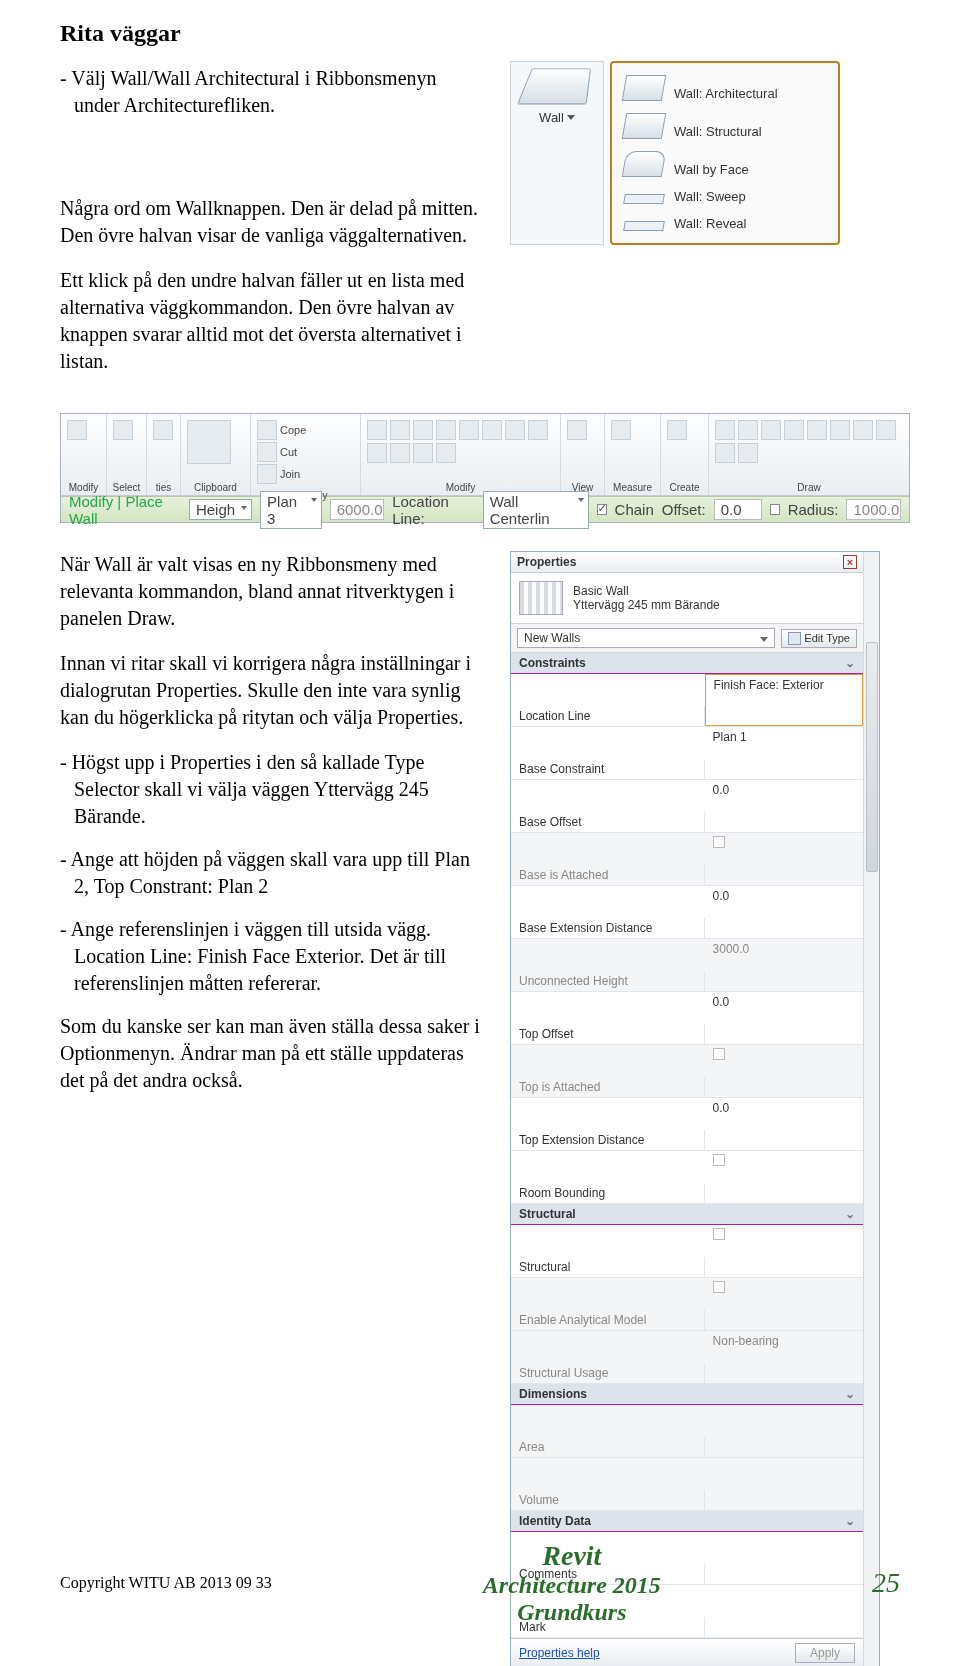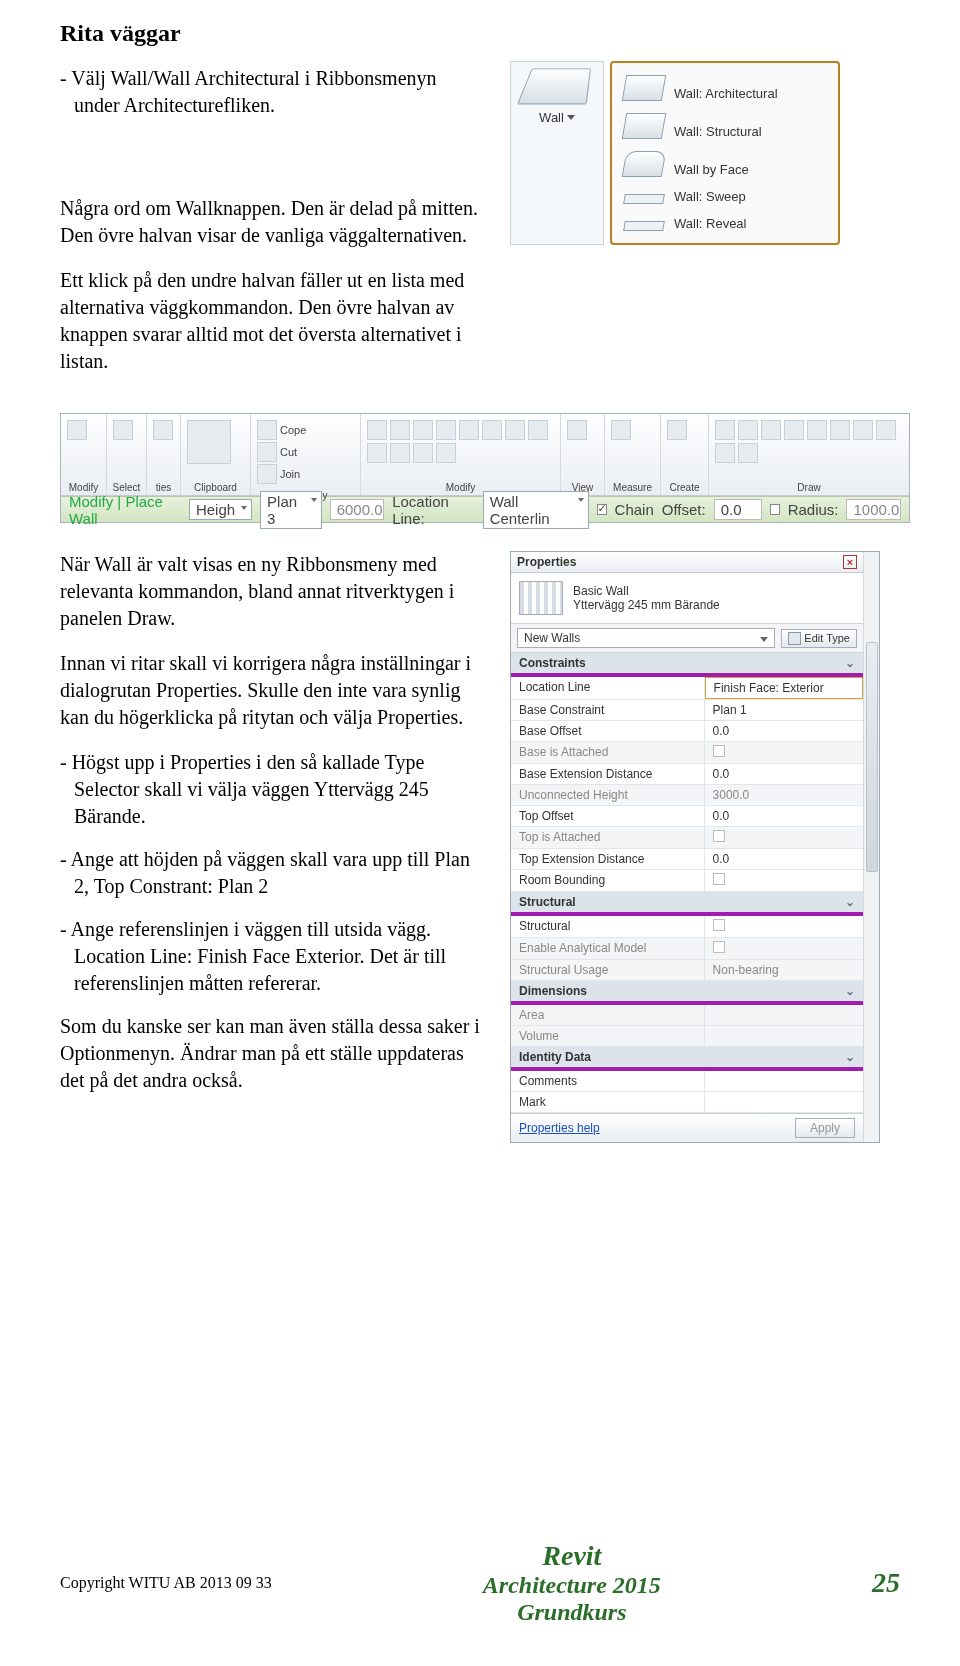--- a/index.html
+++ b/index.html
@@ -123,47 +123,47 @@
   .prop-titlebar .x{width:14px;height:14px;border:1px solid #a33;color:#a33;display:flex;align-items:center;justify-content:center;font-size:11px;line-height:1;}
   .prop-type {
     display:flex;align-items:center;gap:10px;padding:8px;border-bottom:1px solid #d0d5da;background:#fff;
   }
   .prop-type .ico{width:44px;height:34px;background:repeating-linear-gradient(90deg,#d7dde2 0 4px,#fff 4px 8px);border:1px solid #aab;}
   .prop-type-row{display:flex;align-items:center;gap:6px;padding:4px 6px;border-bottom:1px solid #d0d5da;}
   .prop-type-row .dd{flex:1;background:#fff;border:1px solid #aab;padding:2px 6px;position:relative;}
   .prop-type-row .dd::after{content:"";position:absolute;right:6px;top:8px;border-left:4px solid transparent;border-right:4px solid transparent;border-top:5px solid #666;}
   .prop-type-row .et{background:linear-gradient(#fff,#e4e9ed);border:1px solid #aab;padding:2px 6px;font-size:11px;display:flex;align-items:center;gap:3px;}
   .prop-type-row .et::before{content:"";width:11px;height:11px;background:#dfe7ef;border:1px solid #89a;}
-  .prop-section{background:#dce3ea;padding:3px 8px;font-weight:bold;display:flex;justify-content:space-between;border-bottom:4px solid #a21caf;}
+  .prop-section{background:#dce3ea;padding:3px 8px;font-weight:bold;display:flex;justify-content:space-between;border-bottom:1px solid #a21caf;}
   .prop-section .chev{color:#678;}
   .prop-row{display:flex;border-bottom:1px solid #e2e6ea;background:#fff;}
   .prop-row.dis{background:#f4f5f6;color:#888;}
   .prop-row.hl .v{border:1px solid #db9e3f;}
-  .prop-row .k{width:55%;padding:3px 8px;border-right:1px solid #e2e6ea;}
+  .prop-row .k{width:55%;padding:3px 8px;border-right:1px solid #e2e6ea;margin-top:32px;}
   .prop-row .v{width:45%;padding:3px 8px;}
   .prop-row .v .cb{width:12px;height:12px;border:1px solid #bbb;display:inline-block;background:#fff;}
   .prop-foot{display:flex;justify-content:space-between;align-items:center;padding:4px 8px;background:linear-gradient(#fff,#e9edf1);border-top:1px solid #c7cfd6;}
   .prop-foot .lnk{color:#1a4fc2;text-decoration:underline;}
   .prop-foot .btn{background:linear-gradient(#fff,#e4e9ed);border:1px solid #aab;padding:2px 14px;color:#999;}
   .prop-scroll{position:absolute;right:0;top:0;bottom:0;width:16px;background:#f0f2f4;border-left:1px solid #d3d9de;}
   .prop-scroll .thumb{position:absolute;left:2px;top:90px;width:12px;height:230px;background:linear-gradient(#e9edf1,#cfd6dd);border:1px solid #b8c1c9;border-radius:2px;}
   .prop-wrap{position:relative;}
   .prop-body{margin-right:16px;}
 
   
   .footer {
     position: absolute;
     left: 60px; right: 60px; bottom: 40px;
     display:flex;justify-content:space-between;align-items:center;
     font-size:16px;
   }
   .footer .mid{text-align:center;font-family:Georgia,serif;}
   .footer .mid .t1{font-size:28px;font-style:italic;font-weight:bold;color:#2a6e2a;}
   .footer .mid .t2{font-size:24px;font-style:italic;font-weight:bold;color:#2a6e2a;}
-  .footer .pg{font-size:28px;font-style:italic;font-weight:bold;color:#2a6e2a;}
+  .footer .pg{font-size:28px;font-style:italic;font-weight:normal;color:#2a6e2a;}
 </style>
 </head>
 <body>
 
 <h1>Rita väggar</h1>
 
 <div class="two-col">
   <div class="text-col">
     <ul>
         <li>Välj Wall/Wall Architectural i Ribbonsmenyn under Architecturefliken.</li>

